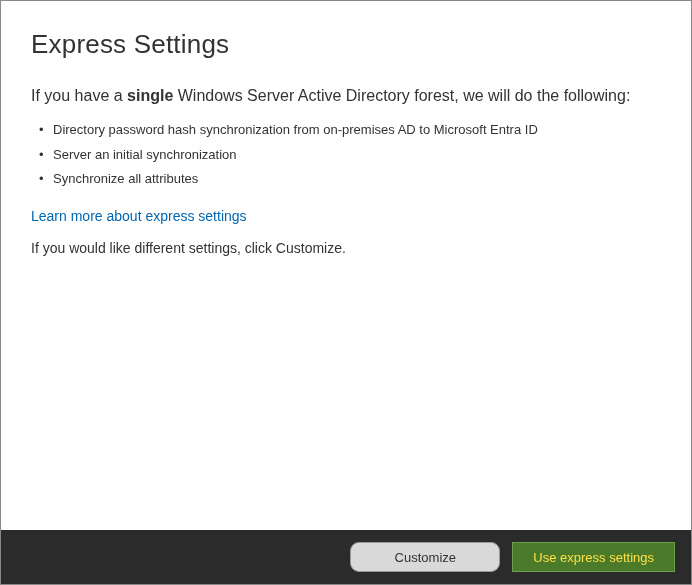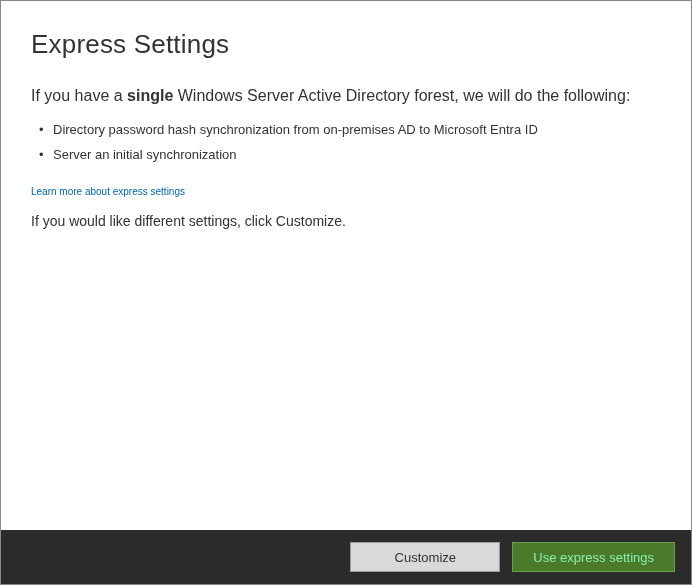--- a/index.html
+++ b/index.html
@@ -56,21 +56,21 @@
       position: absolute;
       left: 2px;
       top: 0;
       color: #333;
     }
     .forest-name {
       color: #3a7a3a;
     }
     .learn-more {
       color: #0066b3;
-      font-size: 10px;
+      font-size: 14px;
       text-decoration: none;
       display: inline-block;
       margin-bottom: 16px;
       cursor: pointer;
     }
     .customize-note {
       font-size: 14px;
       color: #333;
     }
     .footer-bar {
@@ -90,24 +90,25 @@
       font-family: inherit;
       border: 1px solid #999;
       cursor: pointer;
       display: inline-flex;
       align-items: center;
       justify-content: center;
     }
     .btn-secondary {
       background: #d9d9d9;
       color: #333;
+      border-radius: 9px;
     }
     .btn-primary {
       background: #4a7a2a;
-      color: #86efac;
+      color: #fde047;
       border: 1px solid #6aa04a;
       text-align: center;
     }
   </style>
 </head>
 <body>
 
 <div class="content">
   <h1 class="page-title">Express Settings</h1>
 
@@ -115,20 +116,23 @@
     <span>If you have a </span><span class="bold">single</span><span> Windows Server Active Directory forest, we will do the following:</span>
   </p>
 
   <ul class="bullet-list">
     <li>
       <span>Directory password hash synchronization from on-premises AD to Microsoft Entra ID</span>
     </li>
     <li>
       <span>Server an initial synchronization</span>
     </li>
+    <li>
+      <span>Synchronize all attributes</span>
+    </li>
   </ul>
 
   <a class="learn-more">Learn more about express settings</a>
 
   <p class="customize-note">If you would like different settings, click Customize.</p>
 </div>
 
 <div class="footer-bar">
   <button class="btn btn-secondary">Customize</button>
   <button class="btn btn-primary">Use express settings</button>

